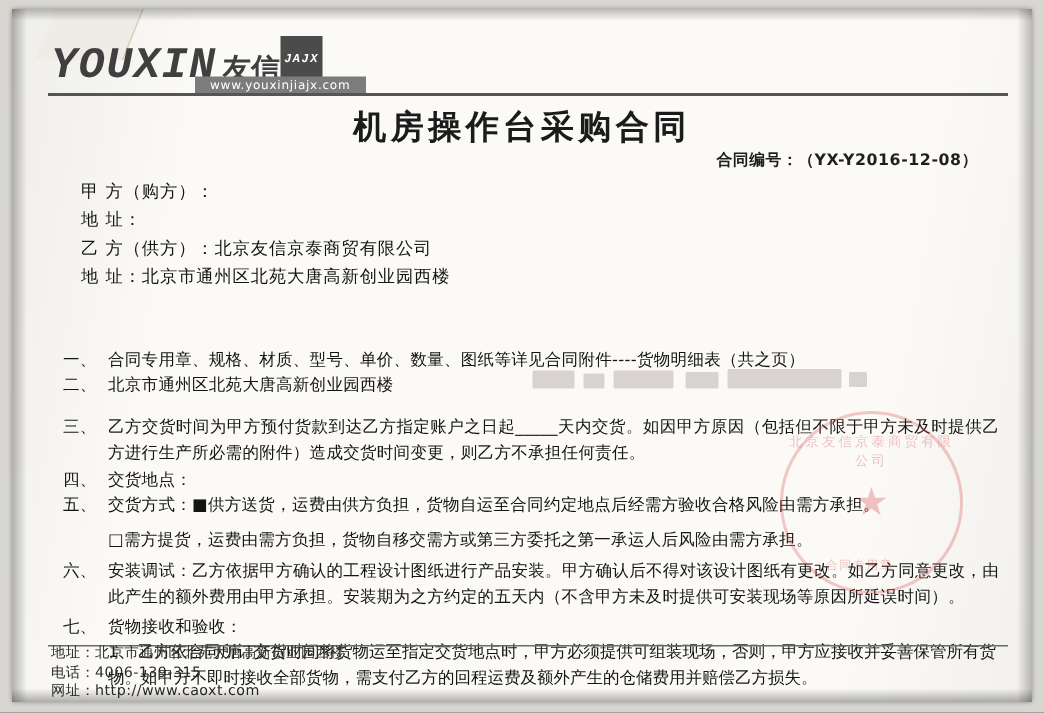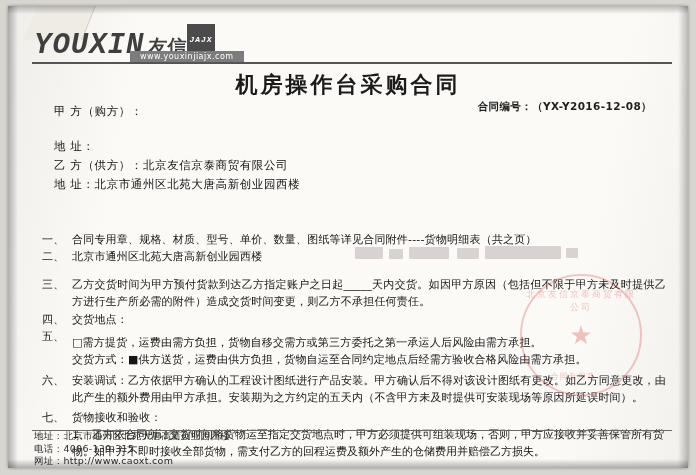--- a/index.html
+++ b/index.html
@@ -123,21 +123,21 @@
 
   
   .party {
     position: absolute;
     left: 46px;
     font-size: 11.5px;
     color: #141414;
     letter-spacing: 0.6px;
     white-space: nowrap;
   }
-  .p1 { top: 98px; }
+  .p1 { top: 114px; }
   .p2 { top: 133px; }
   .p3 { top: 152px; }
   .p4 { top: 171px; }
 
   
   .intro {
     position: absolute;
     left: 34px;
     top: 192px;
     width: 618px;
@@ -339,22 +339,22 @@
       <span class="body">乙方交货时间为甲方预付货款到达乙方指定账户之日起_____天内交货。如因甲方原因（包括但不限于甲方未及时提供乙方进行生产所必需的附件）造成交货时间变更，则乙方不承担任何责任。</span>
     </div>
 
     <div class="clause c4">
       <span class="num">四、</span>
       <span class="body">交货地点：</span>
     </div>
 
     <div class="clause c5">
       <span class="num">五、</span>
+      <span class="body">交货方式：■供方送货，运费由供方负担，货物自运至合同约定地点后经需方验收合格风险由需方承担。</span>
       <span class="body bullet-line" style="margin-top:6px;">□需方提货，运费由需方负担，货物自移交需方或第三方委托之第一承运人后风险由需方承担。</span>
-      <span class="body">交货方式：■供方送货，运费由供方负担，货物自运至合同约定地点后经需方验收合格风险由需方承担。</span>
     </div>
 
     <div class="clause c6">
       <span class="num">六、</span>
       <span class="body">安装调试：乙方依据甲方确认的工程设计图纸进行产品安装。甲方确认后不得对该设计图纸有更改。如乙方同意更改，由此产生的额外费用由甲方承担。安装期为之方约定的五天内（不含甲方未及时提供可安装现场等原因所延误时间）。</span>
     </div>
 
     <div class="clause c7">
       <span class="num">七、</span>
       <span class="body">货物接收和验收：</span>

